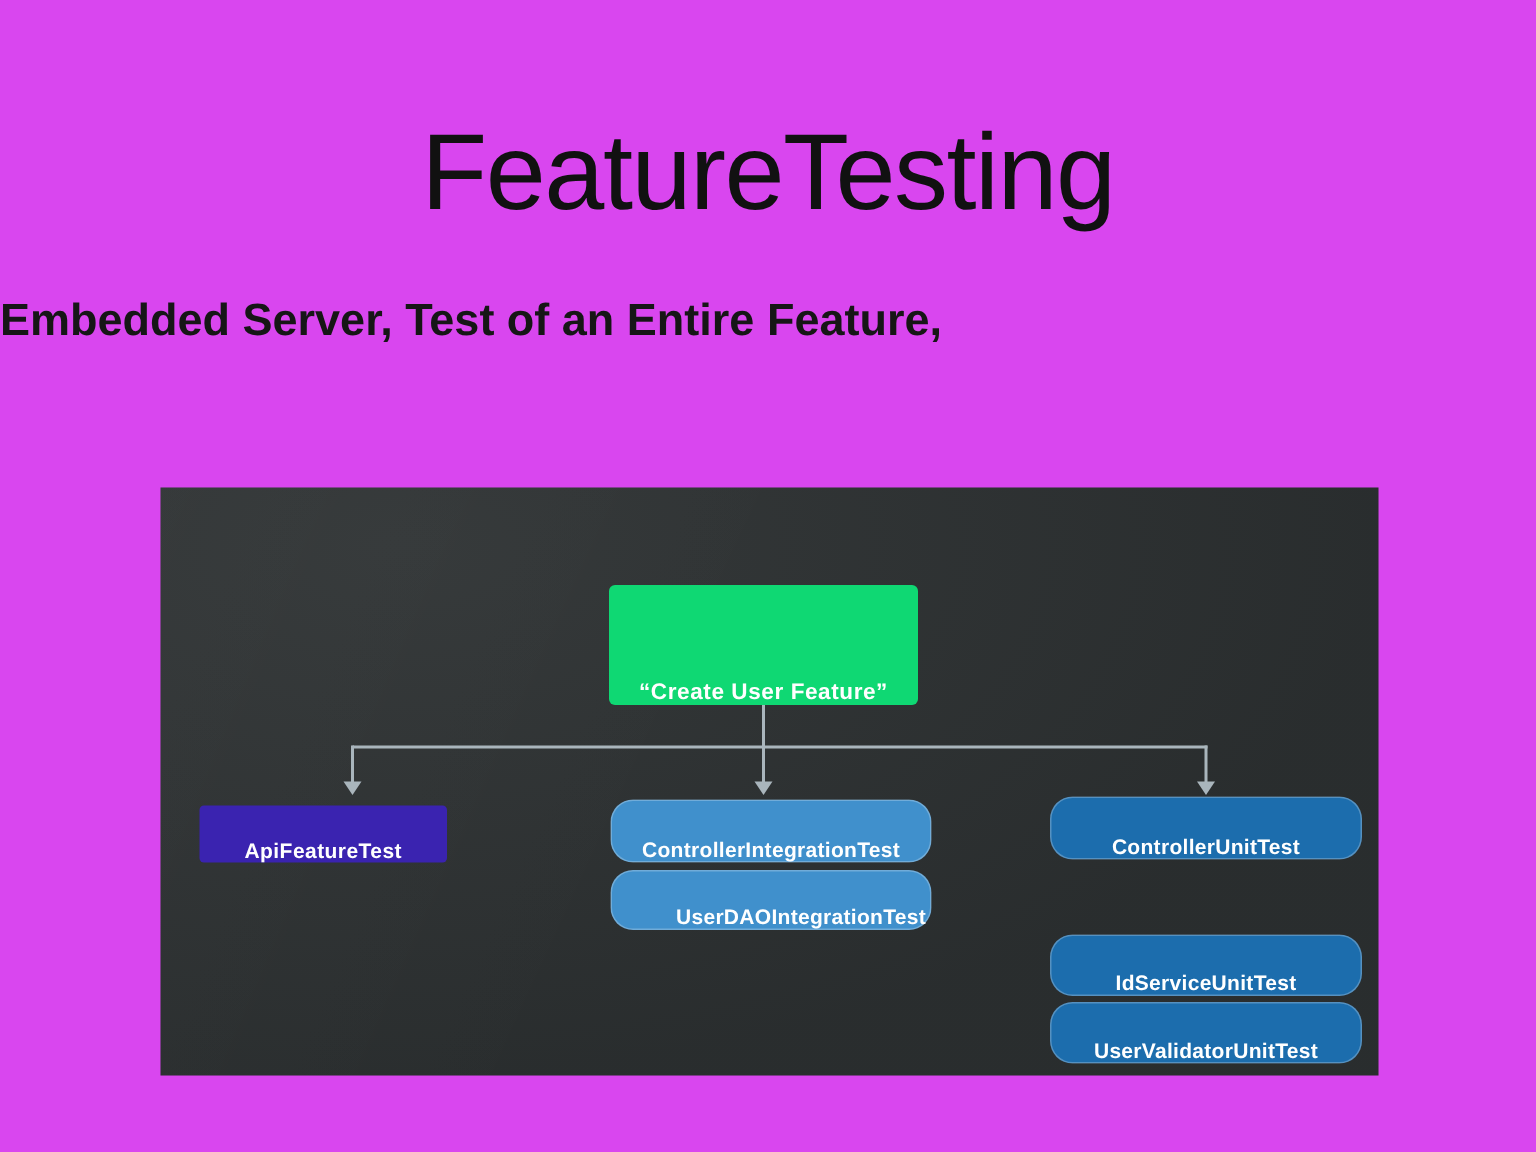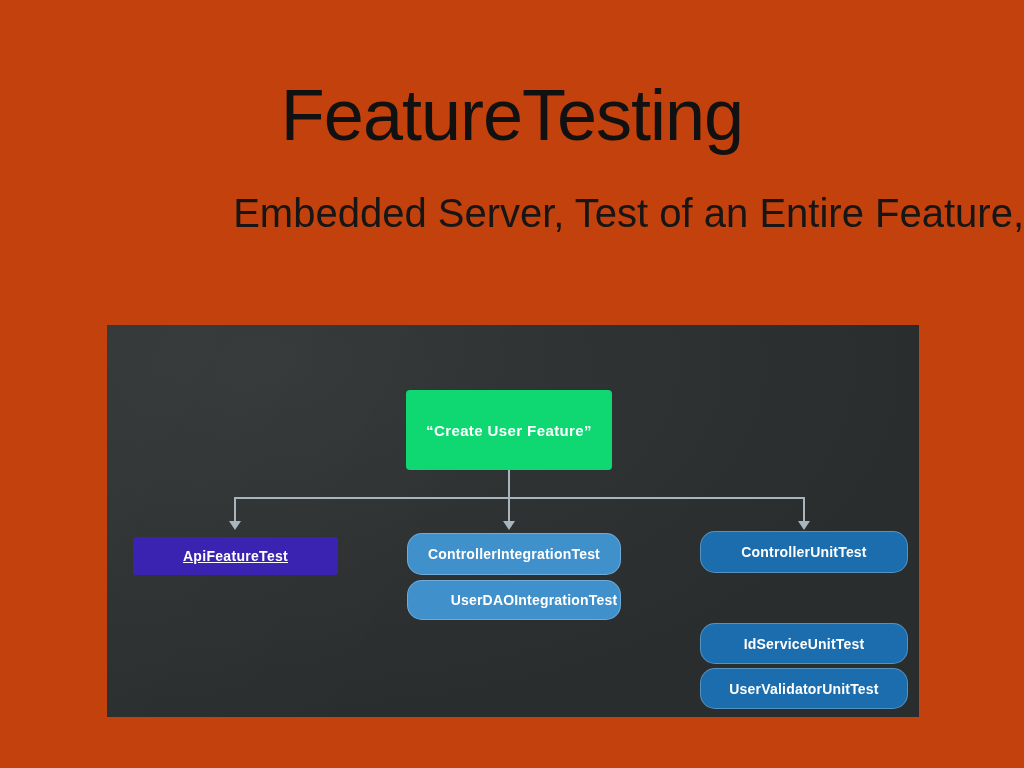--- a/index.html
+++ b/index.html
@@ -1,20 +1,20 @@
 <!DOCTYPE html>
 <html><head>
 <meta charset="utf-8">
 <style>
   html, body { margin: 0; padding: 0; background: #ffffff; }
   .slide {
     position: relative;
     width: 1024px;
     height: 768px;
-    background: #c2410c;
+    background: #d946ef;
     overflow: hidden;
     font-family: "Liberation Sans", sans-serif;
   }
 
   
   .title {
     position: absolute;
     top: 76px;
     left: 0;
     width: 100%;
@@ -25,23 +25,23 @@
     letter-spacing: -1px;
     color: #111111;
     line-height: 1.1;
   }
   .subtitle {
     position: absolute;
     top: 192px;
     left: 0;
     width: 100%;
     margin: 0;
-    text-align: right;
-    font-size: 40px;
-    font-weight: 400;
+    text-align: left;
+    font-size: 30px;
+    font-weight: 700;
     color: #161616;
     line-height: 43px;
   }
 
   
   .panel {
     position: absolute;
     left: 107px;
     top: 325px;
     width: 812px;
@@ -58,41 +58,40 @@
     font-size: 24px;
     font-weight: 700;
     letter-spacing: 0.5px;
     color: #f2f2f2;
   }
 
   
   .box {
     position: absolute;
     display: flex;
-    align-items: center;
+    align-items: flex-end;
     justify-content: center;
     color: #ffffff;
     font-weight: 700;
     text-align: center;
   }
   .box .box-label { padding: 0 6px; }
   .root-box {
     left: 299px; top: 65px;
     width: 206px; height: 80px;
     border-radius: 4px;
     font-size: 15px;
     letter-spacing: 0.4px;
   }
   .feature-box {
     left: 26px; top: 212px;
-    width: 205px; height: 38px;
+    width: 165px; height: 38px;
     border-radius: 3px;
     font-size: 14px;
     letter-spacing: 0.3px;
-    text-decoration: underline;
   }
   .blue-box {
     width: 214px;
     border-radius: 15px;
     font-size: 14px;
     letter-spacing: 0.2px;
     border: 1px solid rgba(255,255,255,0.25);
     box-sizing: border-box;
   }
   .mid-col { left: 300px; }

